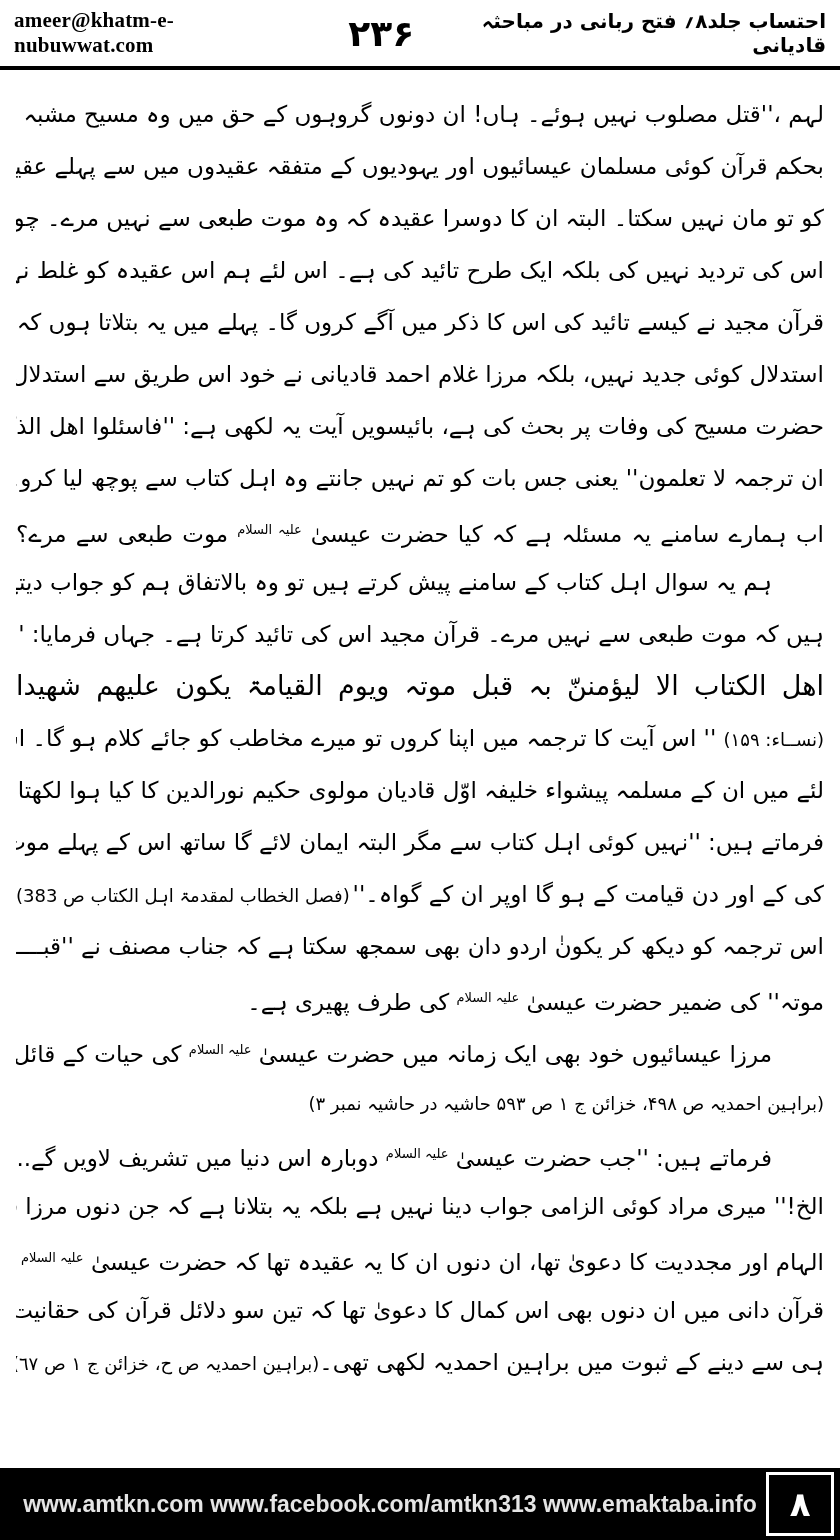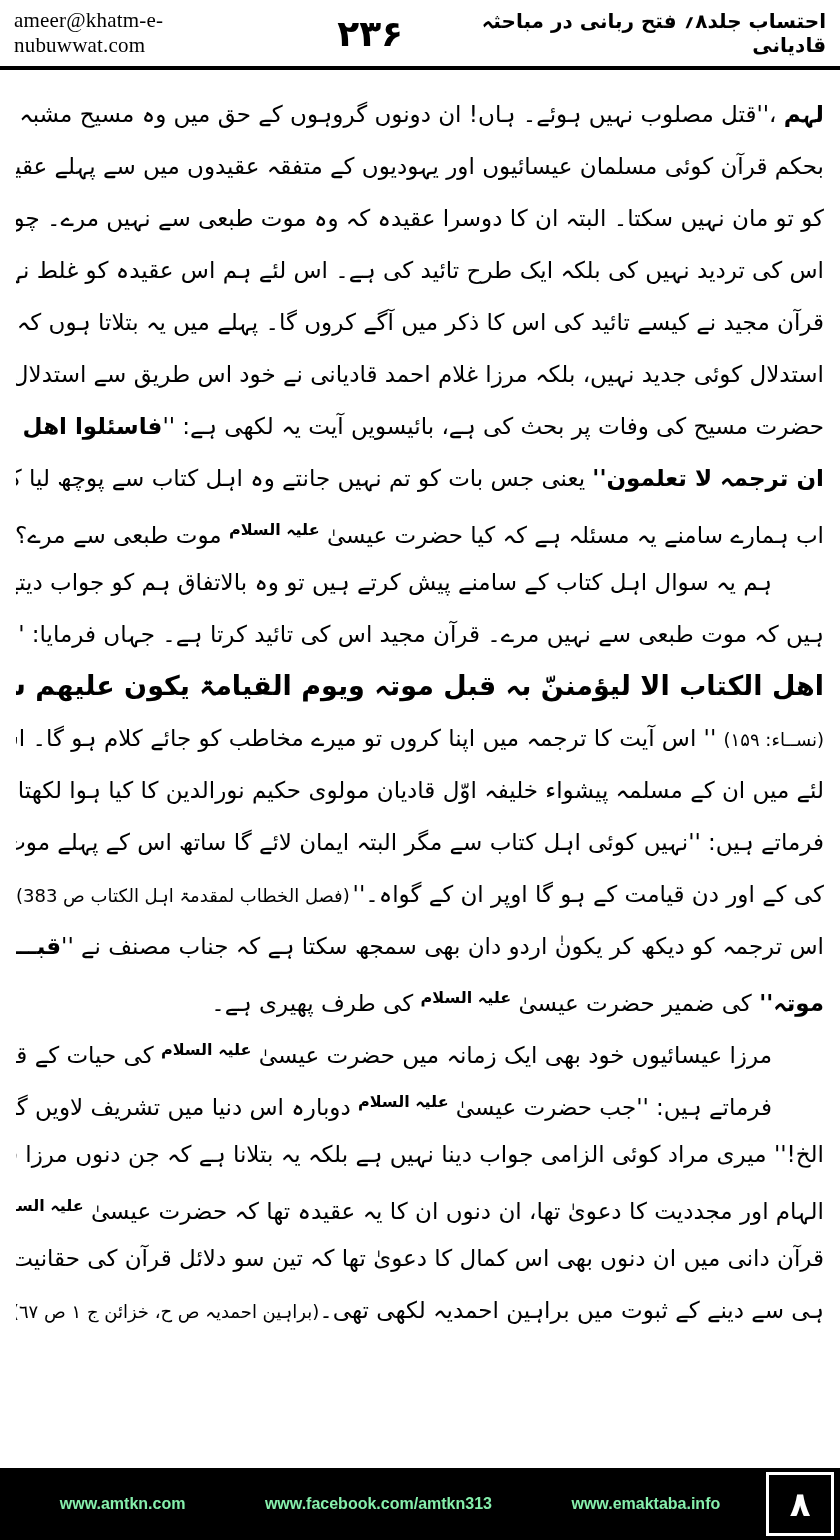--- a/index.html
+++ b/index.html
@@ -18,21 +18,21 @@
     height:66px;
     display:flex;
     align-items:center;
     justify-content:space-between;
     padding:0 14px;
     border-bottom:4px solid #000;
     direction:ltr;
   }
   .header .email{
     font-family:"Liberation Serif",serif;
-    font-weight:normal;
+    font-weight:bold;
     font-size:21px;
     letter-spacing:.2px;
   }
   .header .page-num{
     font-size:36px;
     font-weight:bold;
     direction:rtl;
     margin-left:44px;
   }
   .header .book-title{
@@ -58,23 +58,23 @@
   .line.split{
     display:flex;
     justify-content:space-between;
     align-items:baseline;
     text-align-last:auto;
   }
   .line.arabic{
     font-size:27px;
     font-weight:bold;
   }
-  .b{font-weight:bold;}
+  .b{font-weight:normal;}
   .sm{font-size:18px;}
-  .asw{font-size:16px;vertical-align:8px;font-weight:bold;}
+  .asw{font-size:13px;vertical-align:8px;font-weight:normal;}
   
   .footer{
     position:absolute;
     left:0;right:0;bottom:0;
     height:72px;
     background:#000;
     display:flex;
     align-items:center;
   }
   .badge{
@@ -89,24 +89,24 @@
     font-size:34px;
     font-weight:bold;
     flex:0 0 auto;
   }
   .links{
     flex:1;
     display:flex;
     justify-content:space-around;
     align-items:center;
     direction:ltr;
-    color:#86efac;
+    color:#e5e5e5;
     font-family:"Liberation Sans",sans-serif;
     font-weight:bold;
-    font-size:16px;
+    font-size:23px;
     padding-left:20px;
   }
 </style>
 </head>
 <body>
 
 <div class="page">
 
   <div class="header">
     <span class="email">ameer@khatm-e-nubuwwat.com</span>
@@ -130,20 +130,21 @@
       <div class="line"><span class="sm">(نســاء: ۱۵۹)</span><span> '' اس آیت کا ترجمہ میں اپنا کروں تو میرے مخاطب کو جائے کلام ہو گا۔ اس</span></div>
       <div class="line"><span>لئے میں ان کے مسلمہ پیشواء خلیفہ اوّل قادیان مولوی حکیم نورالدین کا کیا ہوا لکھتا ہوں۔</span></div>
       <div class="line"><span>فرماتے ہیں: ''نہیں کوئی اہل کتاب سے مگر البتہ ایمان لائے گا ساتھ اس کے پہلے موت اس</span></div>
       <div class="line split">
         <span>کی کے اور دن قیامت کے ہو گا اوپر ان کے گواہ۔''</span>
         <span class="sm">(فصل الخطاب لمقدمۃ اہل الکتاب ص 383)</span>
       </div>
       <div class="line"><span>اس ترجمہ کو دیکھ کر یکونٰ اردو دان بھی سمجھ سکتا ہے کہ جناب مصنف نے ''</span><span class="b">قبــــل</span></div>
       <div class="line start"><span class="b">موتہ''</span><span> کی ضمیر حضرت عیسیٰ </span><span class="asw">علیہ السلام</span><span> کی طرف پھیری ہے۔</span></div>
       <div class="line indent"><span>مرزا عیسائیوں خود بھی ایک زمانہ میں حضرت عیسیٰ </span><span class="asw">علیہ السلام</span><span> کی حیات کے قائل تھے۔</span></div>
+      <div class="line start"><span class="sm">(براہین احمدیہ ص ۴۹۸، خزائن ج ۱ ص ۵۹۳ حاشیہ در حاشیہ نمبر ۳)</span></div>
       <div class="line indent start"><span>فرماتے ہیں: ''جب حضرت عیسیٰ </span><span class="asw">علیہ السلام</span><span> دوبارہ اس دنیا میں تشریف لاویں گے......</span></div>
       <div class="line"><span>الخ!'' میری مراد کوئی الزامی جواب دینا نہیں ہے بلکہ یہ بتلانا ہے کہ جن دنوں مرزا قادیانی کو</span></div>
       <div class="line"><span>الہام اور مجددیت کا دعویٰ تھا، ان دنوں ان کا یہ عقیدہ تھا کہ حضرت عیسیٰ </span><span class="asw">علیہ السلام</span><span> زندہ ہیں۔ حالانکہ</span></div>
       <div class="line"><span>قرآن دانی میں ان دنوں بھی اس کمال کا دعویٰ تھا کہ تین سو دلائل قرآن کی حقانیت کے قرآن</span></div>
       <div class="line split">
         <span>ہی سے دینے کے ثبوت میں براہین احمدیہ لکھی تھی۔</span>
         <span class="sm">(براہین احمدیہ ص ح، خزائن ج ۱ ص ٦٧)</span>
       </div>
     </div>
 

